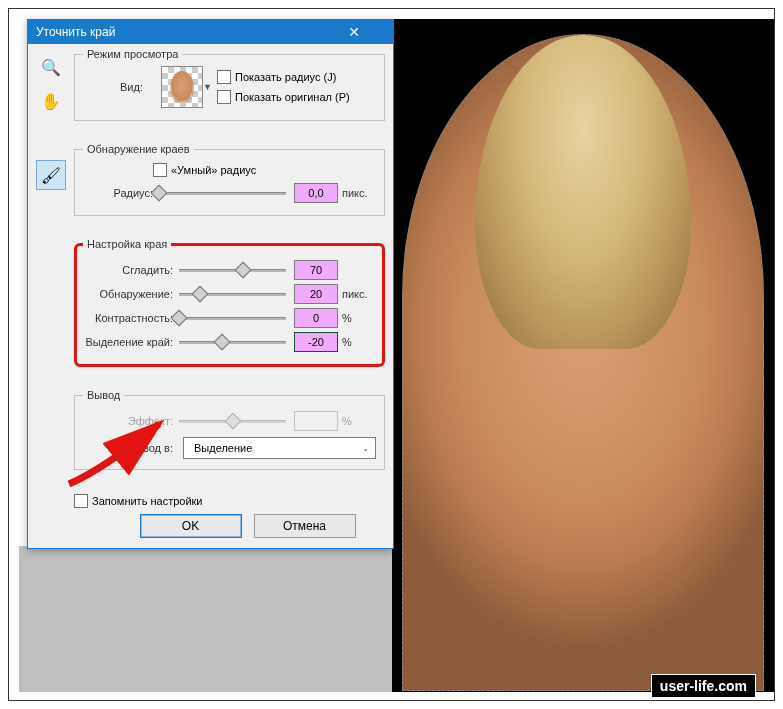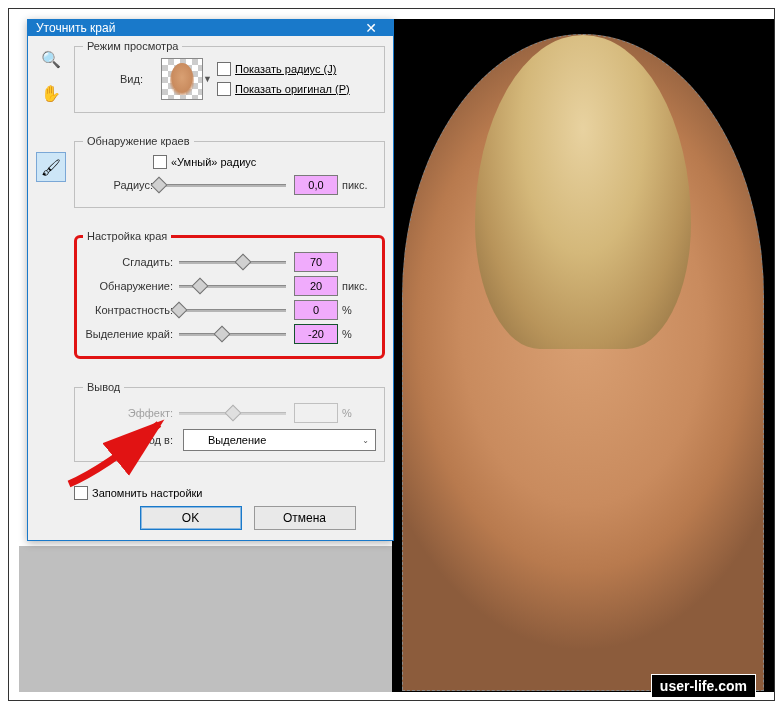--- a/index.html
+++ b/index.html
@@ -67,24 +67,24 @@
     top: 10px; left: 18px;
     width: 365px;
     background: #f0f0f0;
     border: 1px solid #1979ca;
     box-shadow: 0 2px 8px rgba(0,0,0,0.3);
     z-index: 10;
   }
   .titlebar {
     background: #1979ca;
     color: #fff;
-    height: 16px;
-    display: flex;
-    align-items: center;
-    padding: 0 2px 0 8px;
+    height: 24px;
+    display: flex;
+    align-items: center;
+    padding: 0 19px 0 8px;
     font-size: 12px;
   }
   .titlebar .title { flex: 1; }
   .close-btn {
     width: 40px; height: 24px;
     display: flex; align-items: center; justify-content: center;
     color: #fff;
     font-size: 14px;
   }
   .dlg-body {
@@ -205,30 +205,29 @@
     right: -10px; top: 50%;
     transform: translateY(-50%);
     font-size: 9px;
     color: #555;
   }
   .chk-col {
     display: flex;
     flex-direction: column;
     gap: 2px;
     margin-left: 8px;
-    text-decoration: underline;
   }
   .select {
     flex: 1;
     height: 20px;
     border: 1px solid #7a7a7a;
     background: #fff;
     display: flex;
     align-items: center;
-    padding: 0 24px;
+    padding: 0 10px;
     position: relative;
     margin-left: 4px;
     text-align: center;
   }
   .select .caret {
     position: absolute;
     right: 6px; top: 50%;
     transform: translateY(-40%);
     font-size: 8px;
     color: #555;

